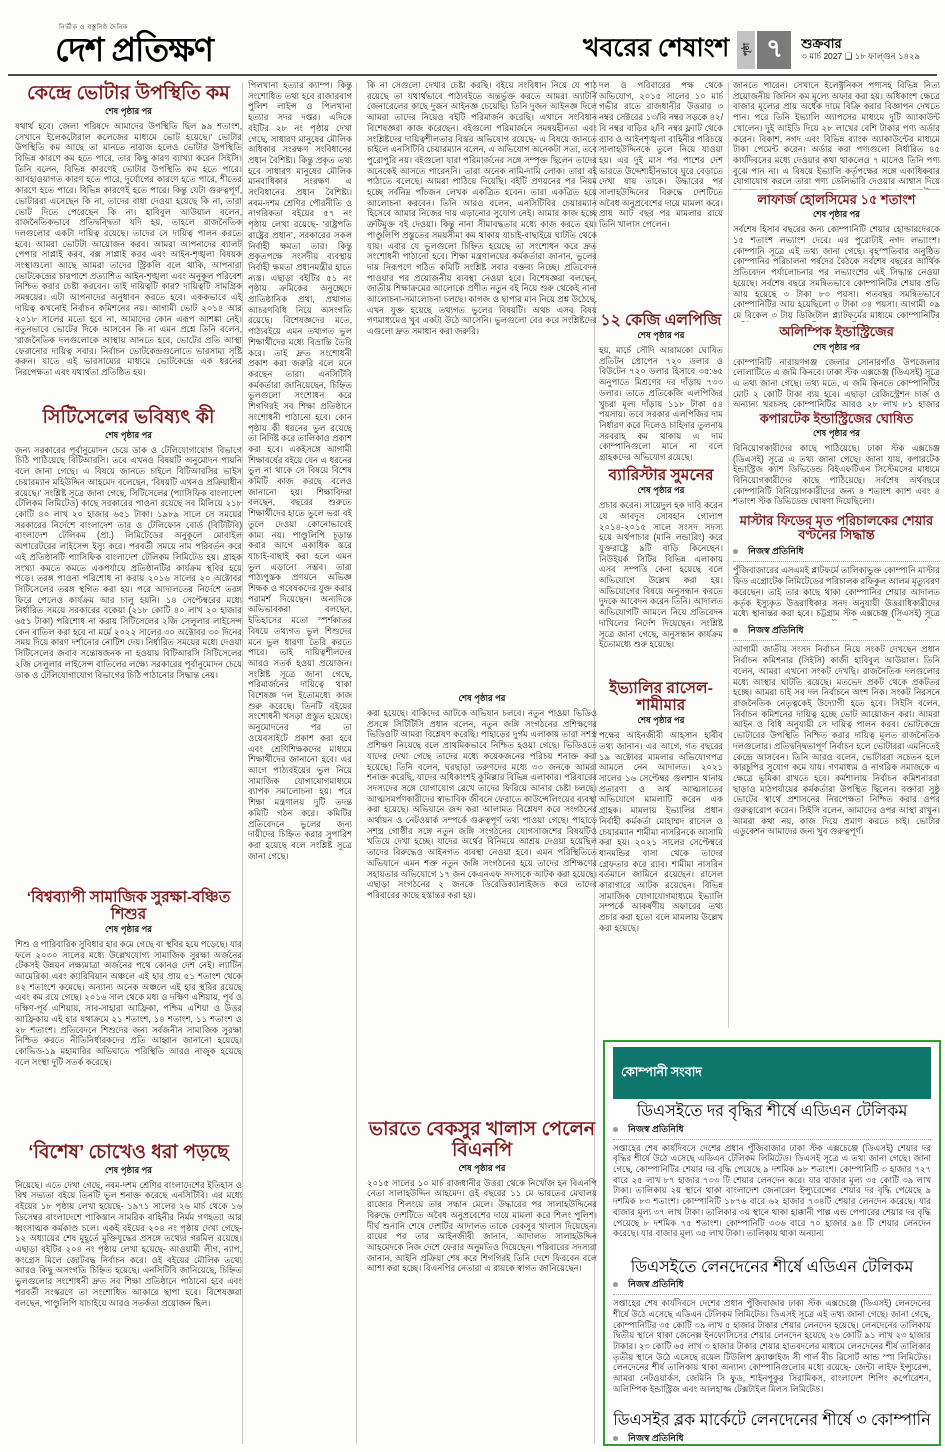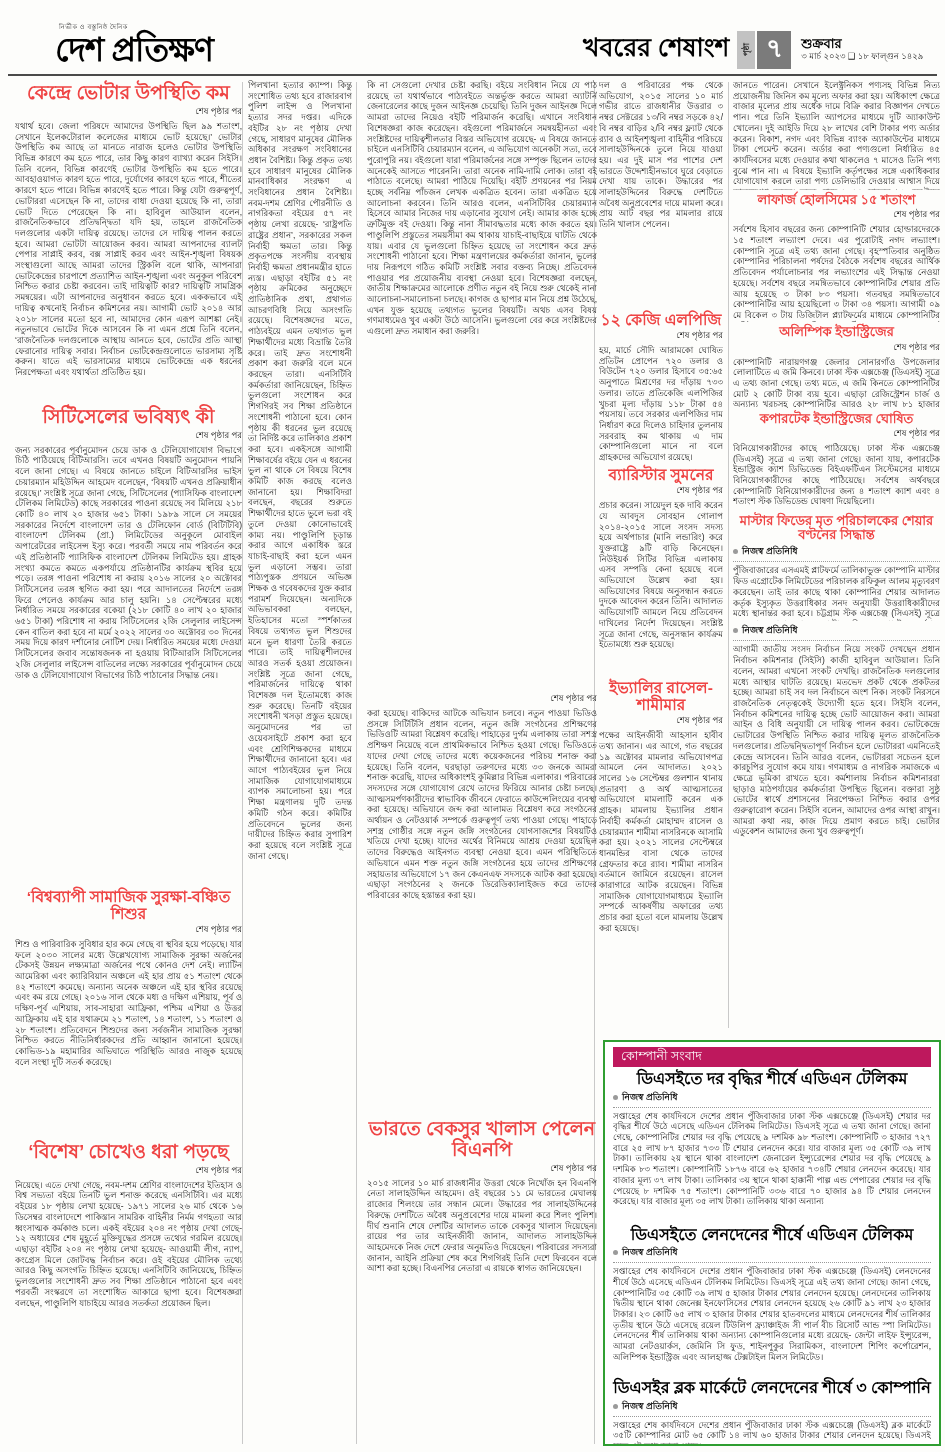--- a/index.html
+++ b/index.html
@@ -27,54 +27,54 @@
   .col-b{left:248px;width:104px;height:1368px;}
   .col-c{left:367px;width:230px;height:1368px;}
   .col-d{left:599px;width:124px;height:952px;}
   .col-e{left:733px;width:207px;height:952px;}
   .vrule{position:absolute;top:2px;width:1px;background:#c9c9c9;}
   .v1{left:242px;height:1362px;}
   .v2{left:356px;height:1362px;}
   .v3{left:594px;height:1362px;}
   .v4{left:728px;height:946px;}
   
-  .headline{font-weight:800;text-align:center;line-height:1.1;margin:3px 0 1px;color:#ef4444;}
+  .headline{font-weight:800;text-align:center;line-height:1.1;margin:3px 0 1px;color:#7f1d1d;}
   .h20{font-size:19px;}
   .h18{font-size:13px;}
   .h16{font-size:15.5px;}
-  .kicker{font-size:8.5px;font-weight:400;text-align:right;margin-bottom:2px;color:#111;}
+  .kicker{font-size:8.5px;font-weight:700;text-align:center;margin-bottom:2px;color:#111;}
   .body{font-size:8.5px;line-height:1.26;text-align:justify;color:#1d1d1d;overflow:hidden;}
   .byline{font-size:9px;font-weight:700;color:#111;border-bottom:1px dotted #999;
-          padding-bottom:2px;margin:2px 0 3px;display:flex;align-items:center;gap:4px;}
+          padding-bottom:2px;margin:2px 0 3px;display:flex;align-items:center;gap:10px;}
   .byline .dot{width:5px;height:5px;background:#9a9a9a;border-radius:50%;flex:0 0 auto;}
   
   .company-box{position:absolute;left:603px;top:960px;width:338px;height:406px;border:2px solid #2f9e31;
                background:#fff;box-sizing:border-box;padding:5px 8px;overflow:hidden;}
-  .cb-bar{background:#be185d;color:#fff;font-size:12.5px;font-weight:400;padding:0 8px;margin-bottom:2px;}
-  .cb-headline{font-size:16px;font-weight:700;text-align:center;line-height:1.1;margin:3px 0 1px;color:#000;}
+  .cb-bar{background:#0f766e;color:#fff;font-size:12.5px;font-weight:700;padding:16px 8px;margin-bottom:2px;}
+  .cb-headline{font-size:16px;font-weight:400;text-align:center;line-height:1.1;margin:3px 0 1px;color:#000;}
 </style>
 </head>
 <body>
 
 <div class="page">
 
   <div class="hdr">
     <div class="masthead-wrap">
       <div class="tagline">নির্ভীক ও বস্তুনিষ্ঠ দৈনিক</div>
       <div class="masthead">দেশ প্রতিক্ষণ</div>
     </div>
     <div class="hdr-right">
       <div class="section-title">খবরের শেষাংশ</div>
       <div class="page-word-box">
         <span class="page-word">পৃষ্ঠা</span>
       </div>
       <div class="page-num-box">৭</div>
       <div class="date-block">
         <div class="weekday">শুক্রবার</div>
-        <div class="date-line">৩ মার্চ ২০২৩ ❑ ১৮ ফাল্গুন ১৪২৯</div>
+        <div class="date-line">৩ মার্চ 2027 ❑ ১৮ ফাল্গুন ১৪২৯</div>
       </div>
     </div>
   </div>
   <div class="header-rule"></div>
 
   <div class="content">
 
     <div class="vrule v1"></div>
     <div class="vrule v2"></div>
     <div class="vrule v3"></div>

